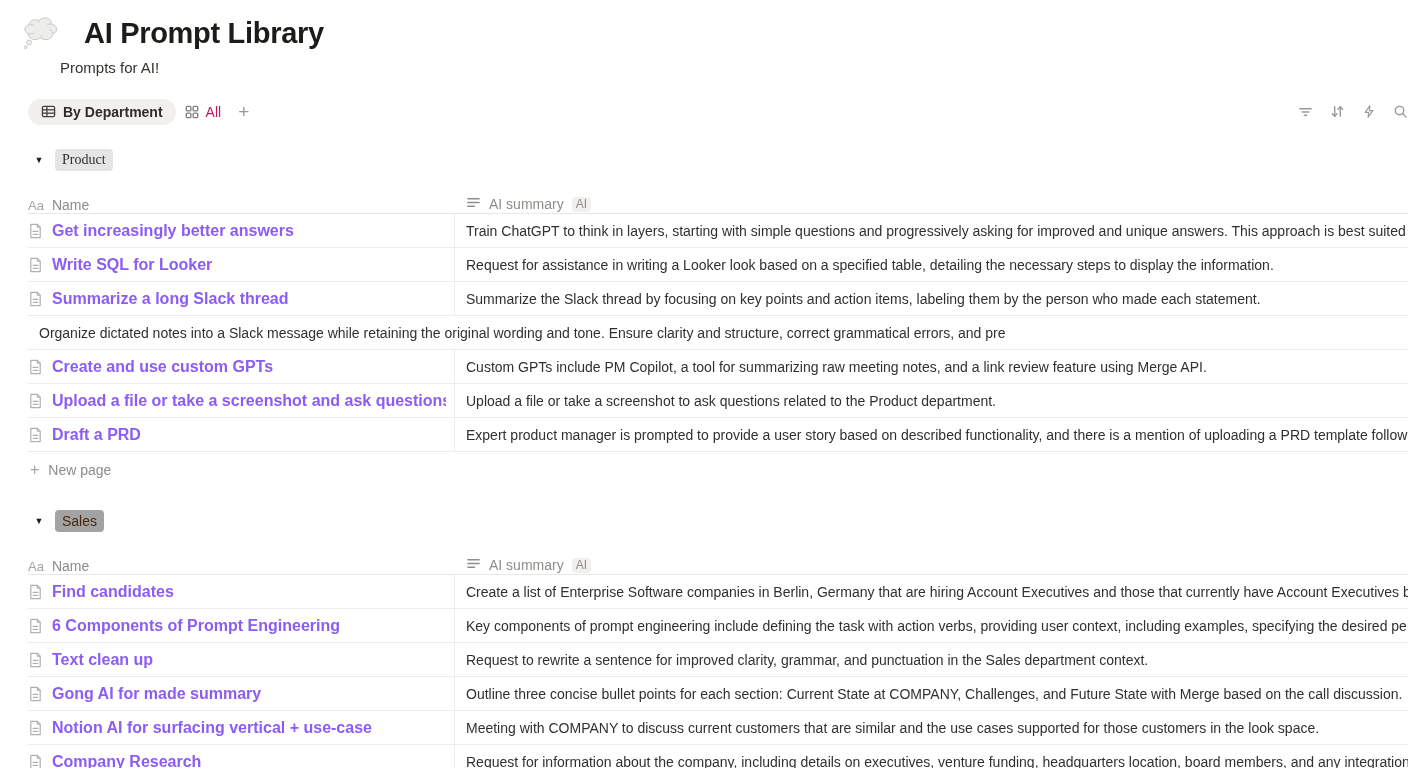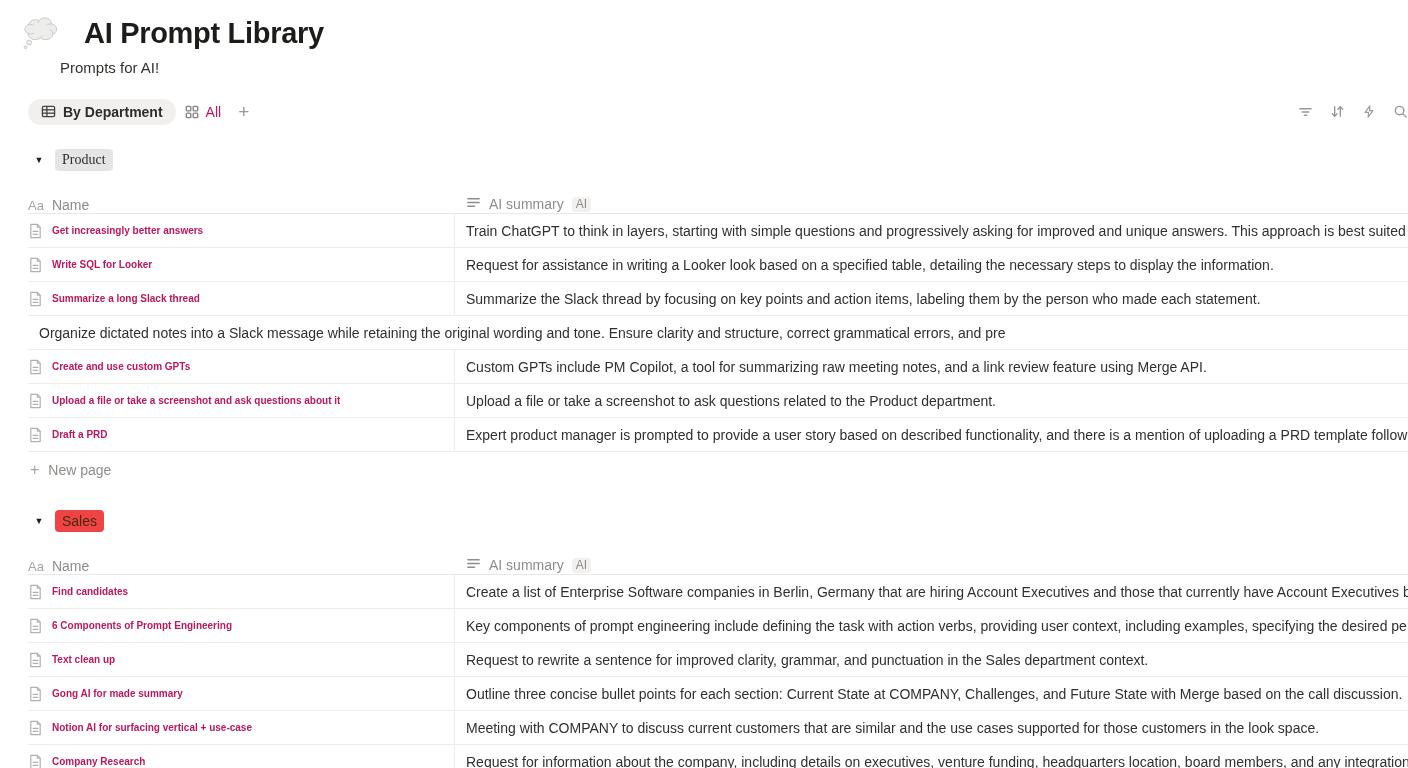--- a/index.html
+++ b/index.html
@@ -35,21 +35,21 @@
   .group-pill { font-size:14px; line-height:20px; padding:1px 7px; border-radius:4px; cursor:pointer; }
 
   .thead { display:flex; align-items:flex-end; height:30px; margin-top:13px; border-bottom:1px solid #e9e8e6; color:#8f8d89; font-size:14px; }
   .col-name-h { width:427px; display:flex; align-items:center; gap:8px; }
   .aa-glyph { font-size:13px; color:#a6a49f; }
   .col-sum-h { flex:1; display:flex; align-items:center; gap:8px; padding-left:11px; }
   .ai-badge { font-size:12px; color:#8f8d89; background:#f1f0ef; border-radius:4px; padding:1px 4px; line-height:13px; }
 
   .row { display:flex; align-items:stretch; height:34px; border-bottom:1px solid #edecc ; border-bottom:1px solid #edece9; cursor:pointer; }
   .cell-name { width:427px; border-right:1px solid #edece9; display:flex; align-items:center; gap:9px; padding-right:8px; overflow:hidden; }
-  .cell-name .nm { font-size:10px; font-weight:700; color:#be185d; white-space:nowrap; overflow:hidden; }
+  .cell-name .nm { font-size:16px; font-weight:700; color:#8b5cf6; white-space:nowrap; overflow:hidden; }
   .doc-icon { flex:0 0 auto; display:flex; }
   .cell-summary { flex:1; display:flex; align-items:center; padding-left:11px; font-size:14px; color:#32302e; white-space:nowrap; overflow:hidden; }
 
   .new-page { display:flex; align-items:center; gap:9px; height:35px; color:#8f8d89; font-size:14px; cursor:pointer; padding-left:2px; }
   .new-page .plus { font-size:16px; color:#a6a49f; }
 </style>
 </head>
 <body>
 
 <div class="page">
@@ -261,21 +261,21 @@
 </div>
     <div class="new-page">
       <span class="plus">+</span>
       <span>New page</span>
     </div>
   </section>
 
   <section class="group">
     <div class="group-header">
       <span class="caret">▼</span>
-      <span class="group-pill" style="background: #ef4444; color: rgb(73, 41, 14);">Sales</span>
+      <span class="group-pill" style="background: #a3a3a3; color: rgb(73, 41, 14);">Sales</span>
     </div>
     <div class="thead">
       <div class="col-name-h">
         <span class="aa-glyph">Aa</span>
         <span>Name</span>
       </div>
       <div class="col-sum-h">
         <span>
           <svg width="15" height="15" viewBox="0 0 16 16" stroke="#8f8d89" stroke-width="1.6" stroke-linecap="round">
             <line x1="2" y1="4" x2="14" y2="4"></line>

